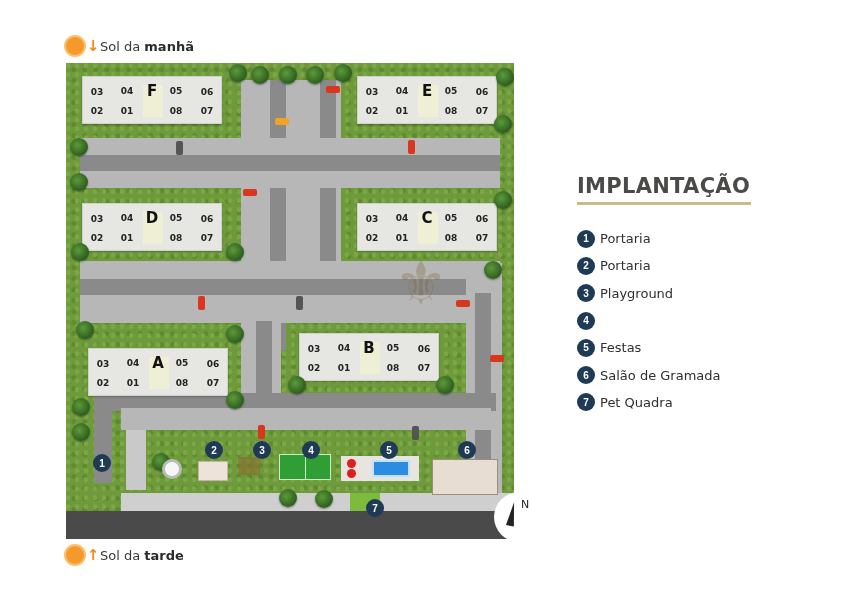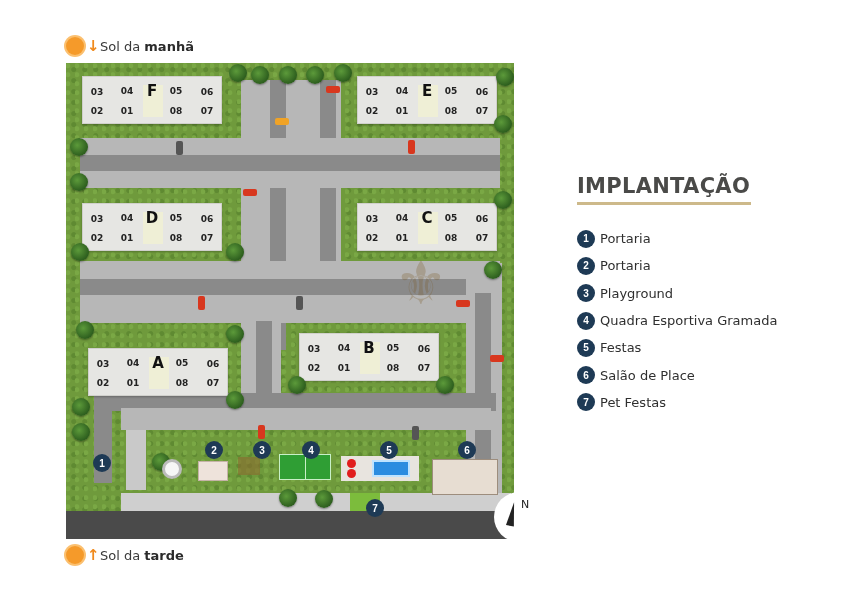--- a/index.html
+++ b/index.html
@@ -245,27 +245,26 @@
   <div class="legend-item">
       <span class="num">2</span>
       <span>Portaria</span>
     </div>
   <div class="legend-item">
       <span class="num">3</span>
       <span>Playground</span>
     </div>
   <div class="legend-item">
       <span class="num">4</span>
-      <span>Quadra Esportiva Gramada</span>
     </div>
   <div class="legend-item">
       <span class="num">5</span>
       <span>Festas</span>
     </div>
   <div class="legend-item">
       <span class="num">6</span>
-      <span>Salão de Place</span>
+      <span>Salão de Gramada</span>
     </div>
   <div class="legend-item">
       <span class="num">7</span>
-      <span>Pet Festas</span>
+      <span>Pet Quadra</span>
     </div>
 </div>
 
 </body></html>

